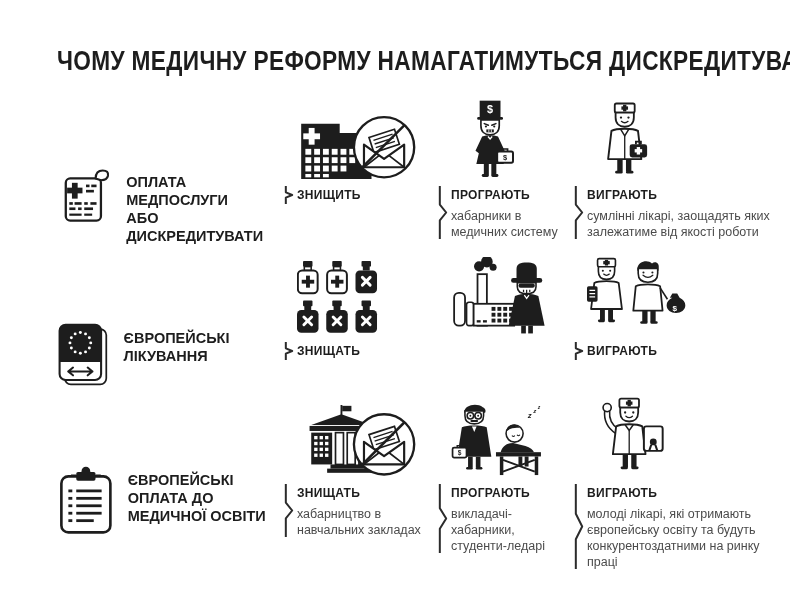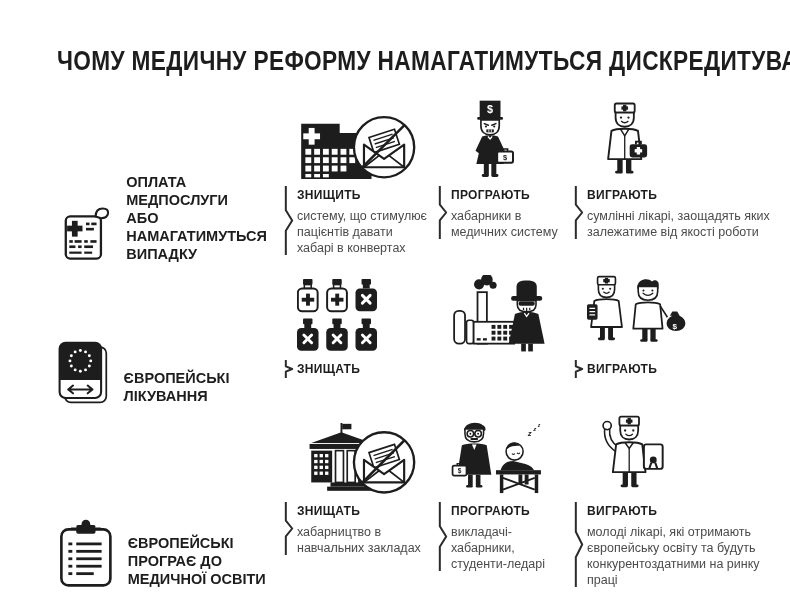--- a/index.html
+++ b/index.html
@@ -3,21 +3,21 @@
 <meta charset="utf-8">
 <style>
   * { margin:0; padding:0; box-sizing:border-box; }
   html,body { width:790px; height:595px; background:#ffffff; overflow:hidden;
               font-family:"Liberation Sans", sans-serif; color:#1d1d1d; }
   .page { padding:46px 18px 0 57px; }
   .title { font-size:27px; font-weight:700; white-space:nowrap; letter-spacing:.4px;
            transform:scaleX(.84); transform-origin:left center; display:inline-block;
            margin-bottom:24px; color:#1d1d1d; }
   .grid { display:grid; grid-template-columns:226px 154px 136px 217px; row-gap:12px; }
-  .label-cell { padding-top:72px; display:flex; gap:13px; align-items:flex-end; }
+  .label-cell { padding-top:72px; display:flex; gap:13px; align-items:flex-start; }
   .label-cell .licon { flex:0 0 auto; margin-top:-6px; }
   .label-text { font-size:14.5px; font-weight:700; line-height:18px; color:#1d1d1d; max-width:160px; }
   .cell { padding-left:14px; padding-right:6px; }
   .icon-box { height:78px; margin-bottom:6px; display:flex; align-items:flex-end; }
   .ic-offset { margin-left:12px; }
   .textblock { position:relative; }
   .brace { position:absolute; left:-13px; top:1px; width:10px; height:calc(100% - 2px); }
   .heading { font-size:12px; font-weight:700; letter-spacing:.3px; line-height:20px;
              margin-bottom:3px; color:#1d1d1d; }
   .body { font-size:12.5px; line-height:16px; color:#4b4b4b; max-width:200px; }
@@ -50,22 +50,21 @@
             <rect x="14" y="46" width="7" height="3"></rect>
               <rect x="24" y="46" width="4" height="3"></rect>
               <rect x="31" y="46" width="10" height="3"></rect>
             <rect x="14" y="53" width="14" height="2.5"></rect>
               <rect x="31" y="53" width="9" height="2.5"></rect>
           </g>
         </svg>
       </span>
       <div class="label-text">
         <div>ОПЛАТА МЕДПОСЛУГИ</div>
-        <div>АБО НАМАГАТИМУТЬСЯ</div>
-        <div>ВИПАДКУ</div>
+        <div>АБО ДИСКРЕДИТУВАТИ</div>
       </div>
     </div>
 
     <div class="cell">
       <div class="icon-box">
         <svg height="72" viewBox="0 0 142 86">
           <path d="M5 20 H51 V31 H89 V86 H5 Z" fill="#1d1d1d"></path>
           <rect x="14" y="25" width="7" height="20" fill="#fff"></rect>
             <rect x="7.5" y="31.5" width="20" height="7" fill="#fff"></rect>
           <g fill="#fff">
@@ -100,21 +99,20 @@
           <path d="M129 21 L77 73" stroke="#1d1d1d" stroke-width="3"></path>
         </svg>
       </div>
       <div class="textblock">
         <span class="brace">
           <svg width="10" height="100%" viewBox="0 0 11 80" preserveAspectRatio="none">
             <path d="M2 0 V28 L9 40 L2 52 V80" fill="none" stroke="#2b2b2b" stroke-width="2" vector-effect="non-scaling-stroke" stroke-linejoin="round"></path>
           </svg>
         </span>
         <div class="heading">ЗНИЩИТЬ</div>
-        <div class="body">систему, що стимулює пацієнтів давати хабарі в конвертах</div>
       </div>
     </div>
 
     <div class="cell">
       <div class="icon-box ic-offset">
         <svg height="80" viewBox="0 0 64 96">
           <rect x="20" y="2" width="25" height="20" fill="#1d1d1d"></rect>
           <text x="32.5" y="17" font-size="13" font-weight="bold" fill="#fff" text-anchor="middle">$</text>
           <rect x="17" y="21.5" width="31" height="3.5" rx="1.5" fill="#1d1d1d"></rect>
           <path d="M21.5 25 H43.5 V32 C43.5 39 39 43 32.5 43 C26 43 21.5 39 21.5 32 Z" fill="#fff" stroke="#1d1d1d" stroke-width="2"></path>
@@ -360,21 +358,21 @@
               <rect x="22" y="45" width="29" height="3.2"></rect>
             <rect x="13" y="53.5" width="4.5" height="3.2"></rect>
               <rect x="22" y="53.5" width="29" height="3.2"></rect>
             <rect x="13" y="62" width="4.5" height="3.2"></rect>
               <rect x="22" y="62" width="20" height="3.2"></rect>
           </g>
         </svg>
       </span>
       <div class="label-text">
         <div>ЄВРОПЕЙСЬКІ</div>
-        <div>ПРОГРАЄ ДО</div>
+        <div>ОПЛАТА ДО</div>
         <div>МЕДИЧНОЇ ОСВІТИ</div>
       </div>
     </div>
 
     <div class="cell">
       <div class="icon-box">
         <svg height="72" viewBox="0 0 142 86">
           <rect x="52" y="0" width="2.2" height="12" fill="#1d1d1d"></rect>
             <rect x="54" y="1" width="11" height="6.5" fill="#1d1d1d"></rect>
           <path d="M17 24 L53 11 L89 24 Z" fill="#1d1d1d"></path>

